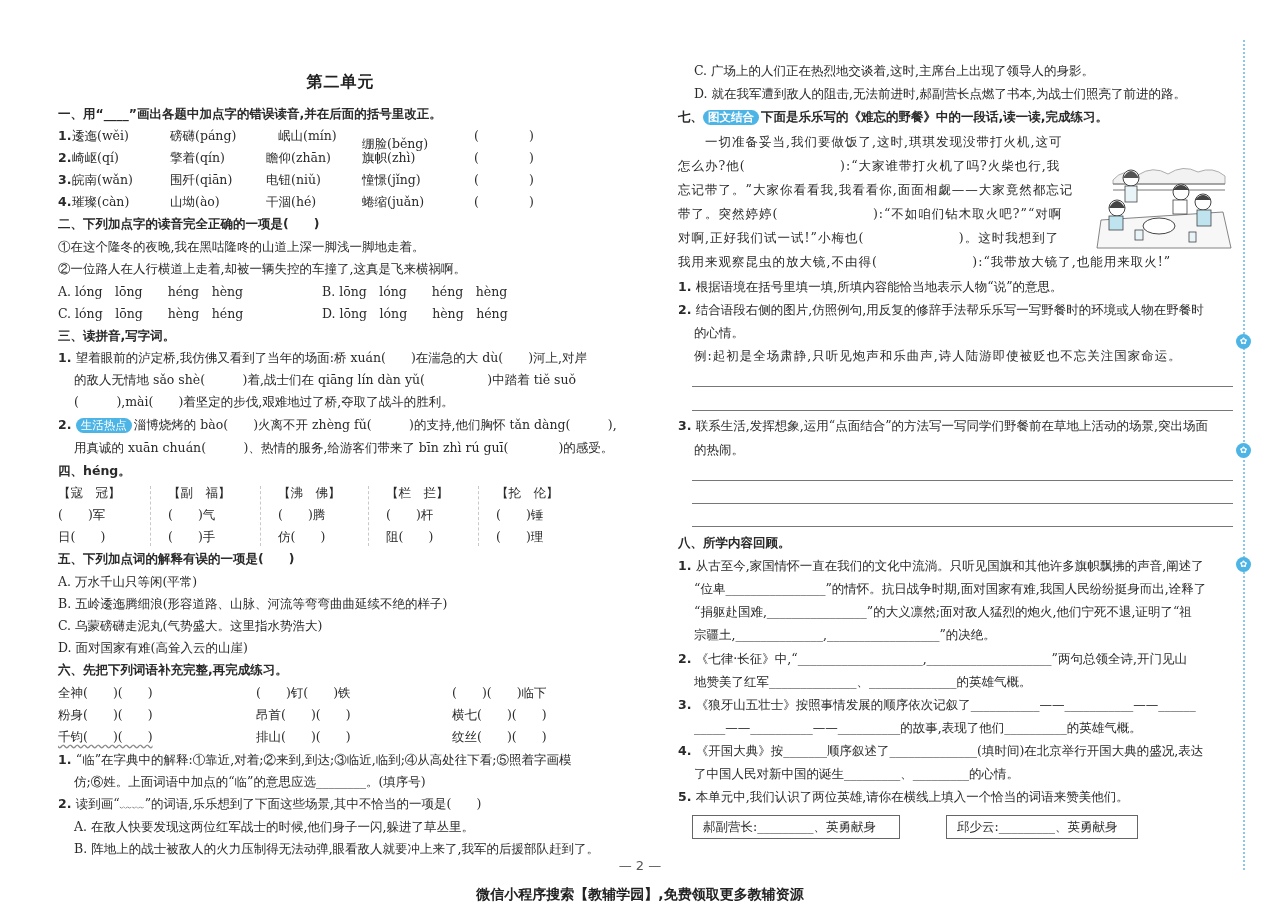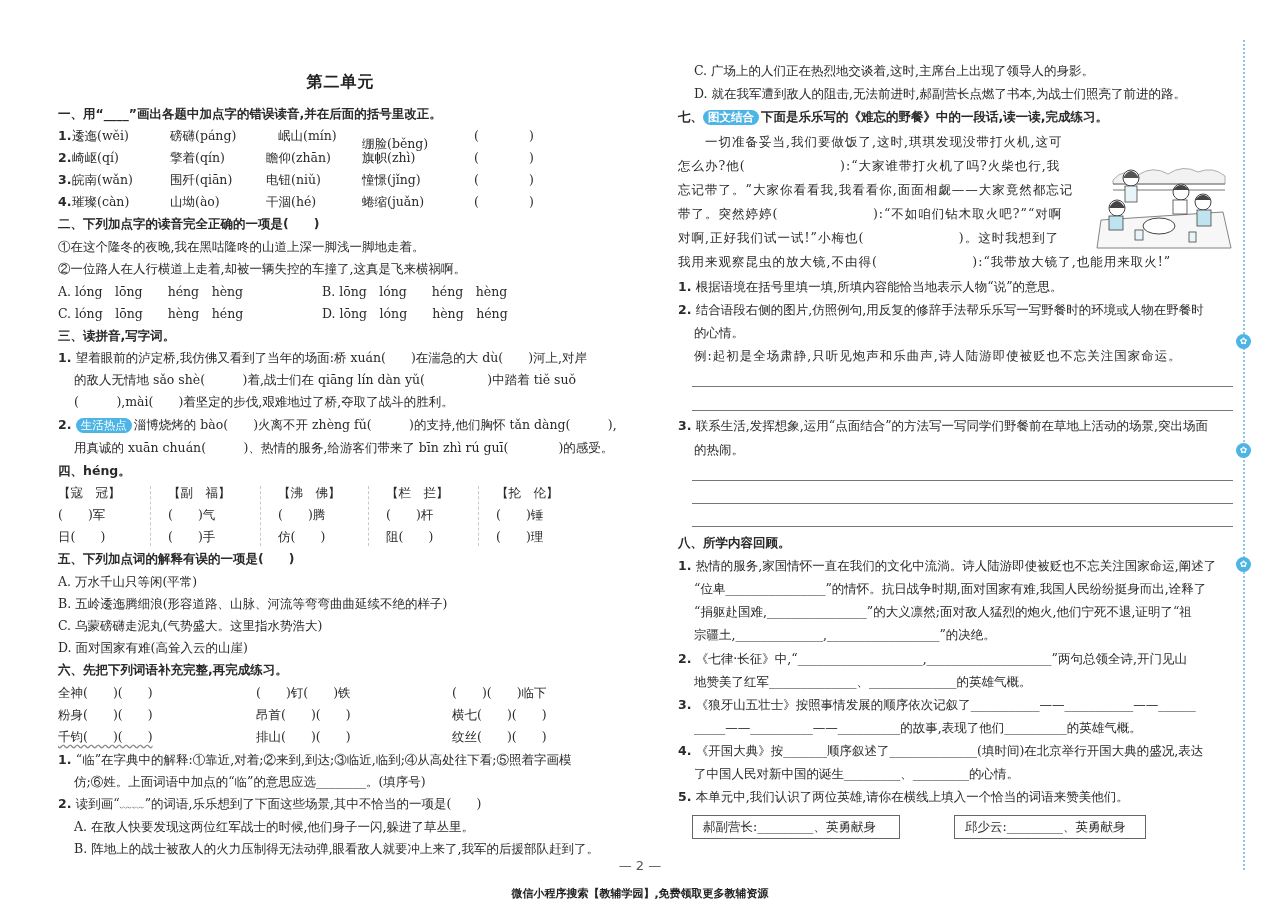--- a/index.html
+++ b/index.html
@@ -14,21 +14,21 @@
   .h { font-family: "DejaVu Sans", "Liberation Sans", sans-serif; font-weight: bold; font-size: 12.5px; }
   .num { font-family: "DejaVu Sans", "Liberation Sans", sans-serif; font-weight: bold; }
   .indent { padding-left: 16px; }
   .cell { position: absolute; white-space: nowrap; font-size: 12.5px; line-height: 16px; }
   .tag { display: inline-block; background: #4db4e6; color: #fff; font-family: "DejaVu Sans", "Liberation Sans", sans-serif; font-size: 11.5px; border-radius: 8px; padding: 0 5px; line-height: 15px; margin-right: 2px; }
   .hw { font-family: "DejaVu Serif", "Liberation Serif", serif; font-size: 12.5px; letter-spacing: 1px; }
   .rule { position: absolute; left: 14px; width: 541px; height: 1px; background: #777; }
   .vsep { position: absolute; width: 0; border-left: 1px dashed #c8c8c8; }
   .box { position: absolute; border: 1px solid #666; height: 24px; line-height: 22px; font-size: 12.5px; padding-left: 10px; white-space: nowrap; }
   .pagenum { position: absolute; top: 858px; left: 0; width: 1280px; text-align: center; font-family: "DejaVu Sans", "Liberation Sans", sans-serif; font-size: 13px; color: #555; }
-  .footer { position: absolute; top: 886px; left: 0; width: 1280px; text-align: center; font-family: "DejaVu Sans", "Liberation Sans", sans-serif; font-size: 11px; color: #222; font-weight: bold; }
+  .footer { position: absolute; top: 886px; left: 0; width: 1280px; text-align: center; font-family: "DejaVu Sans", "Liberation Sans", sans-serif; font-size: 14px; color: #222; font-weight: bold; }
   .dotline { position: absolute; left: 1243px; top: 40px; height: 830px; border-left: 2px dotted #8cc9e8; }
   .badge { position: absolute; left: 1236px; width: 15px; height: 15px; border-radius: 50%; background: #4db4e6; color: #fff; font-size: 9px; text-align: center; line-height: 15px; }
   .pic { position: absolute; left: 1093px; top: 150px; width: 140px; height: 100px; }
   .wavy { text-decoration: underline wavy #888; text-underline-offset: 3px; }
 </style>
 </head>
 <body>
 
 <div class="page">
 
@@ -161,33 +161,33 @@
     <div class="rule" style="top:386px"></div>
     <div class="rule" style="top:410px"></div>
 
     <div class="line" style="top:418px"><span class="num">3. </span><span>联系生活,发挥想象,运用“点面结合”的方法写一写同学们野餐前在草地上活动的场景,突出场面</span></div>
     <div class="line indent" style="top:442px">的热闹。</div>
     <div class="rule" style="top:480px"></div>
     <div class="rule" style="top:503px"></div>
     <div class="rule" style="top:526px"></div>
 
     <div class="line h" style="top:535px">八、所学内容回顾。</div>
-    <div class="line" style="top:558px"><span class="num">1. </span><span>热情的服务,家国情怀一直在我们的文化中流淌。诗人陆游即使被贬也不忘关注国家命运,阐述了</span></div>
+    <div class="line" style="top:558px"><span class="num">1. </span><span>从古至今,家国情怀一直在我们的文化中流淌。只听见国旗和其他许多旗帜飘拂的声音,阐述了</span></div>
     <div class="line indent" style="top:581px">“位卑________________”的情怀。抗日战争时期,面对国家有难,我国人民纷纷挺身而出,诠释了</div>
     <div class="line indent" style="top:604px">“捐躯赴国难,________________”的大义凛然;面对敌人猛烈的炮火,他们宁死不退,证明了“祖</div>
     <div class="line indent" style="top:627px">宗疆土,______________,__________________”的决绝。</div>
     <div class="line" style="top:651px"><span class="num">2. </span><span>《七律·长征》中,“____________________,____________________”两句总领全诗,开门见山</span></div>
     <div class="line indent" style="top:674px">地赞美了红军______________、______________的英雄气概。</div>
     <div class="line" style="top:697px"><span class="num">3. </span><span>《狼牙山五壮士》按照事情发展的顺序依次记叙了___________——___________——______</span></div>
     <div class="line indent" style="top:720px">_____——__________——__________的故事,表现了他们__________的英雄气概。</div>
     <div class="line" style="top:743px"><span class="num">4. </span><span>《开国大典》按_______顺序叙述了______________(填时间)在北京举行开国大典的盛况,表达</span></div>
     <div class="line indent" style="top:766px">了中国人民对新中国的诞生_________、_________的心情。</div>
     <div class="line" style="top:789px"><span class="num">5. </span><span>本单元中,我们认识了两位英雄,请你在横线上填入一个恰当的词语来赞美他们。</span></div>
     <div class="box" style="left:14px;top:815px;width:208px">郝副营长:_________、英勇献身</div>
-    <div class="box" style="left:276px;top:815px;width:192px">邱少云:_________、英勇献身</div>
+    <div class="box" style="left:268px;top:815px;width:192px">邱少云:_________、英勇献身</div>
   </div>
 
   <svg class="pic" viewBox="0 0 140 100">
     <path d="M20 30 Q30 18 45 25 Q60 15 75 24 Q90 14 105 22 Q120 16 132 26 L132 34 L20 34 Z" fill="#f2f2f2" stroke="#999" stroke-width="0.8"></path>
     <line x1="20" y1="34" x2="132" y2="34" stroke="#777" stroke-width="1"></line>
     <line x1="20" y1="40" x2="132" y2="40" stroke="#777" stroke-width="1"></line>
     <polygon points="8,70 130,62 138,98 4,98" fill="#f7f7f7" stroke="#666" stroke-width="0.8"></polygon>
     <circle cx="38" cy="28" r="8" fill="#fff" stroke="#444"></circle>
     <path d="M30 28 Q38 14 46 28" fill="#555"></path>
     <rect x="32" y="36" width="12" height="16" fill="#e9f4f8" stroke="#444" stroke-width="0.8"></rect>

